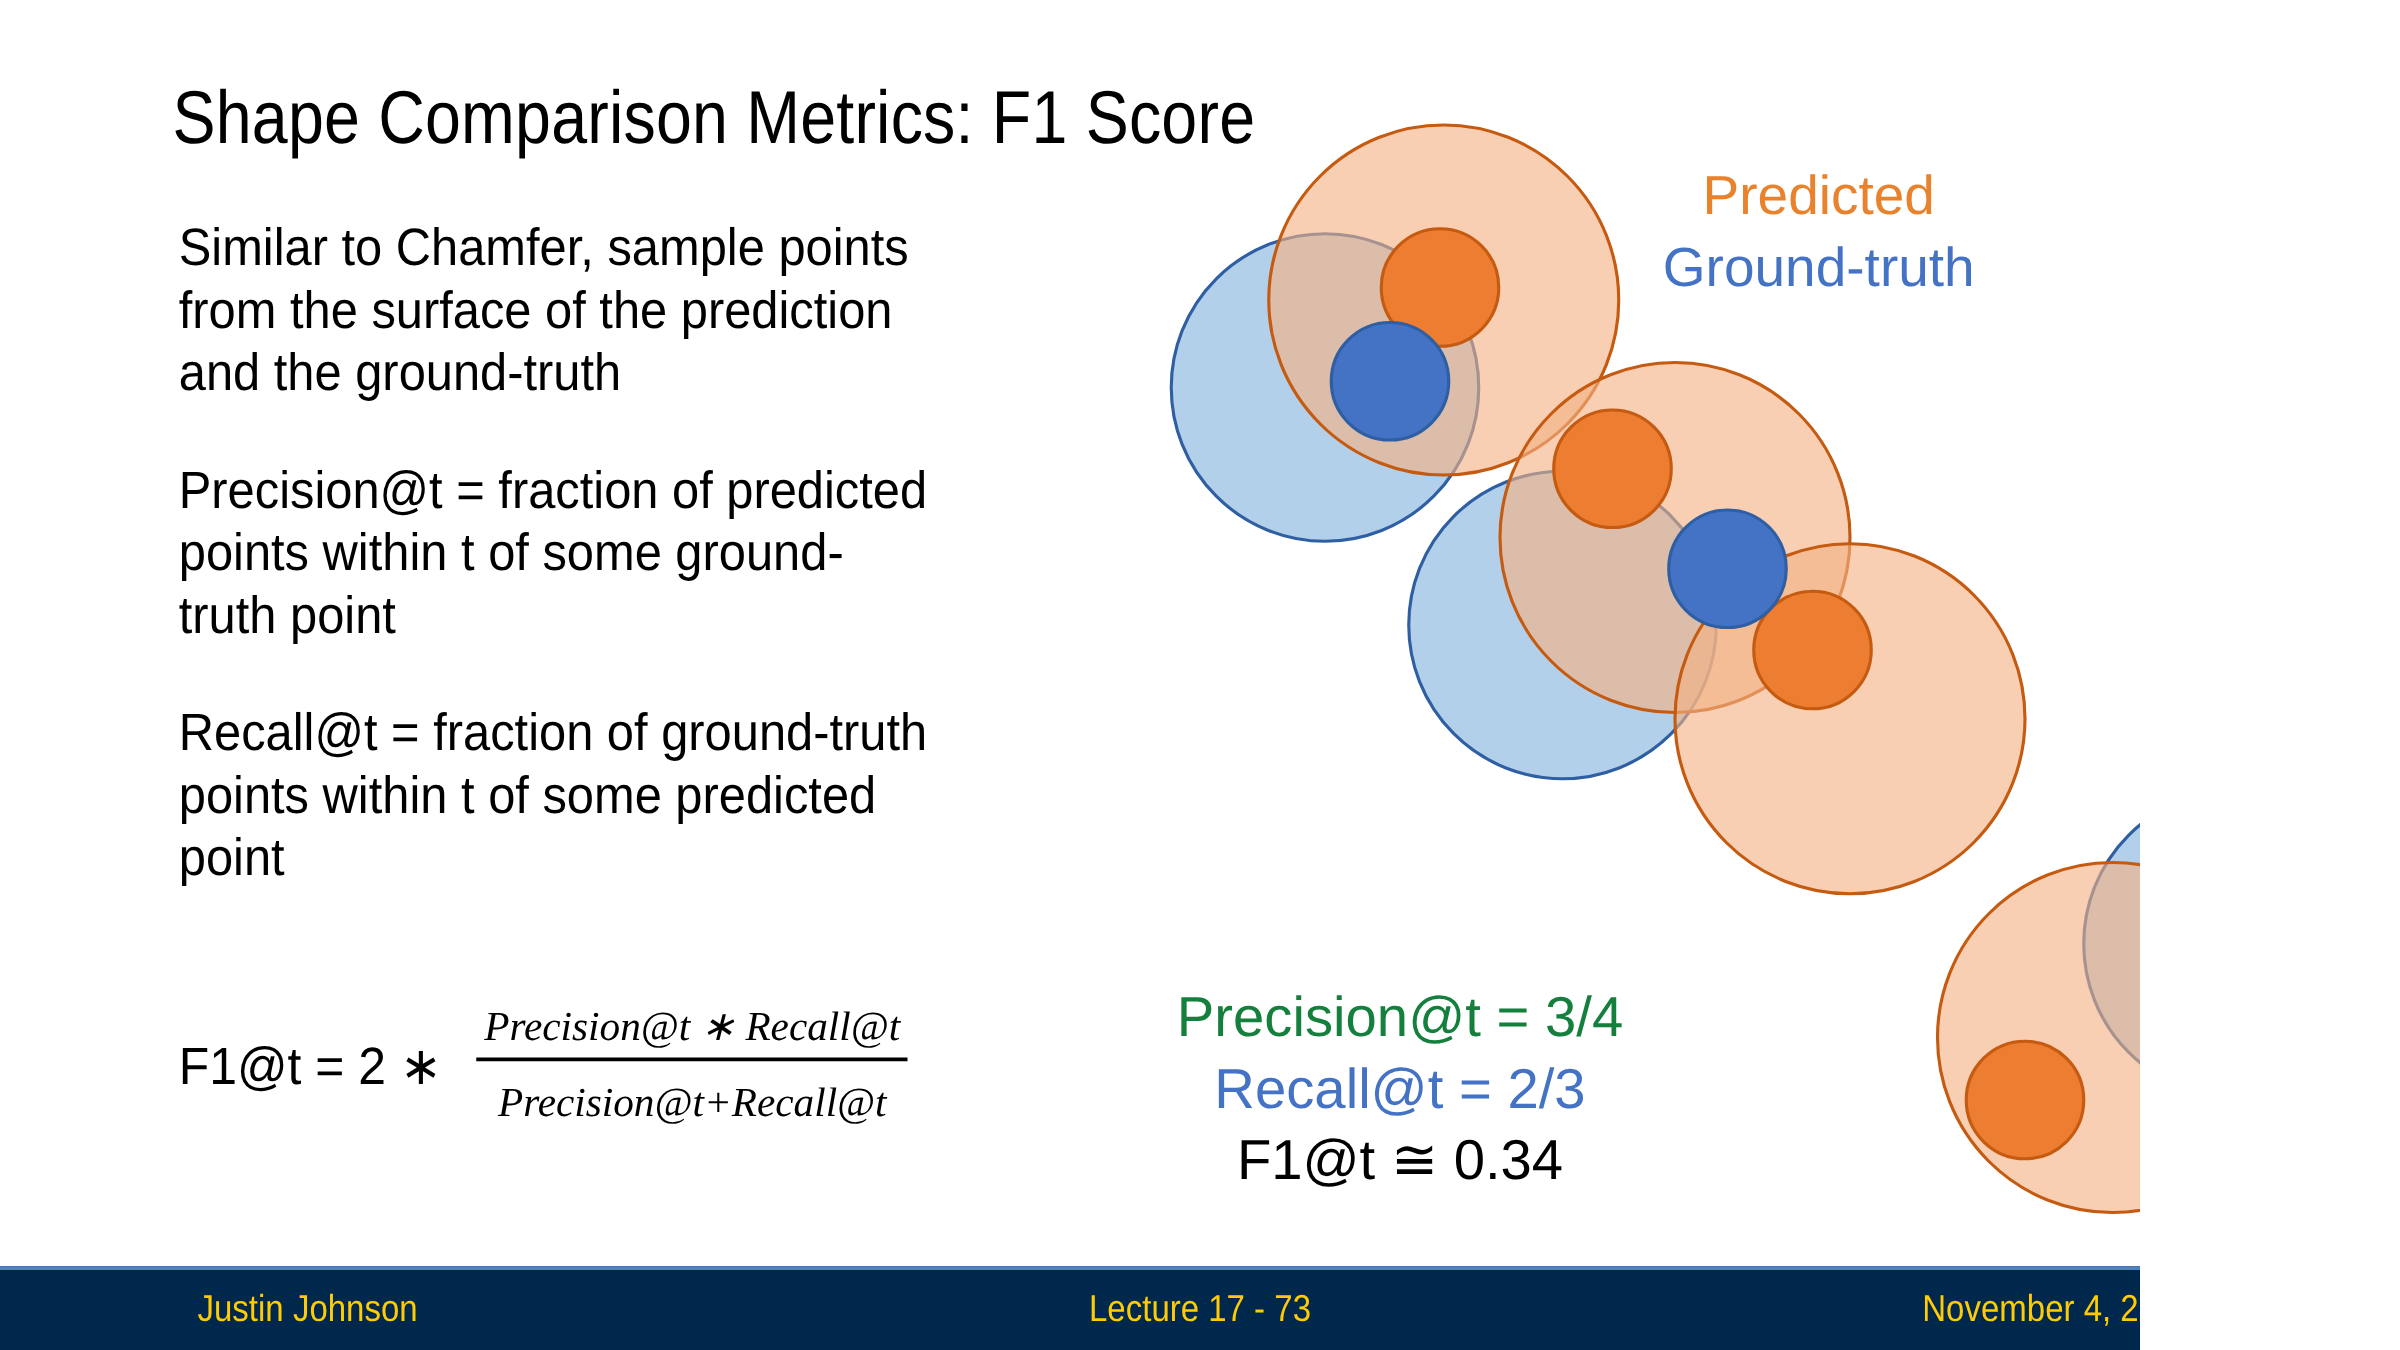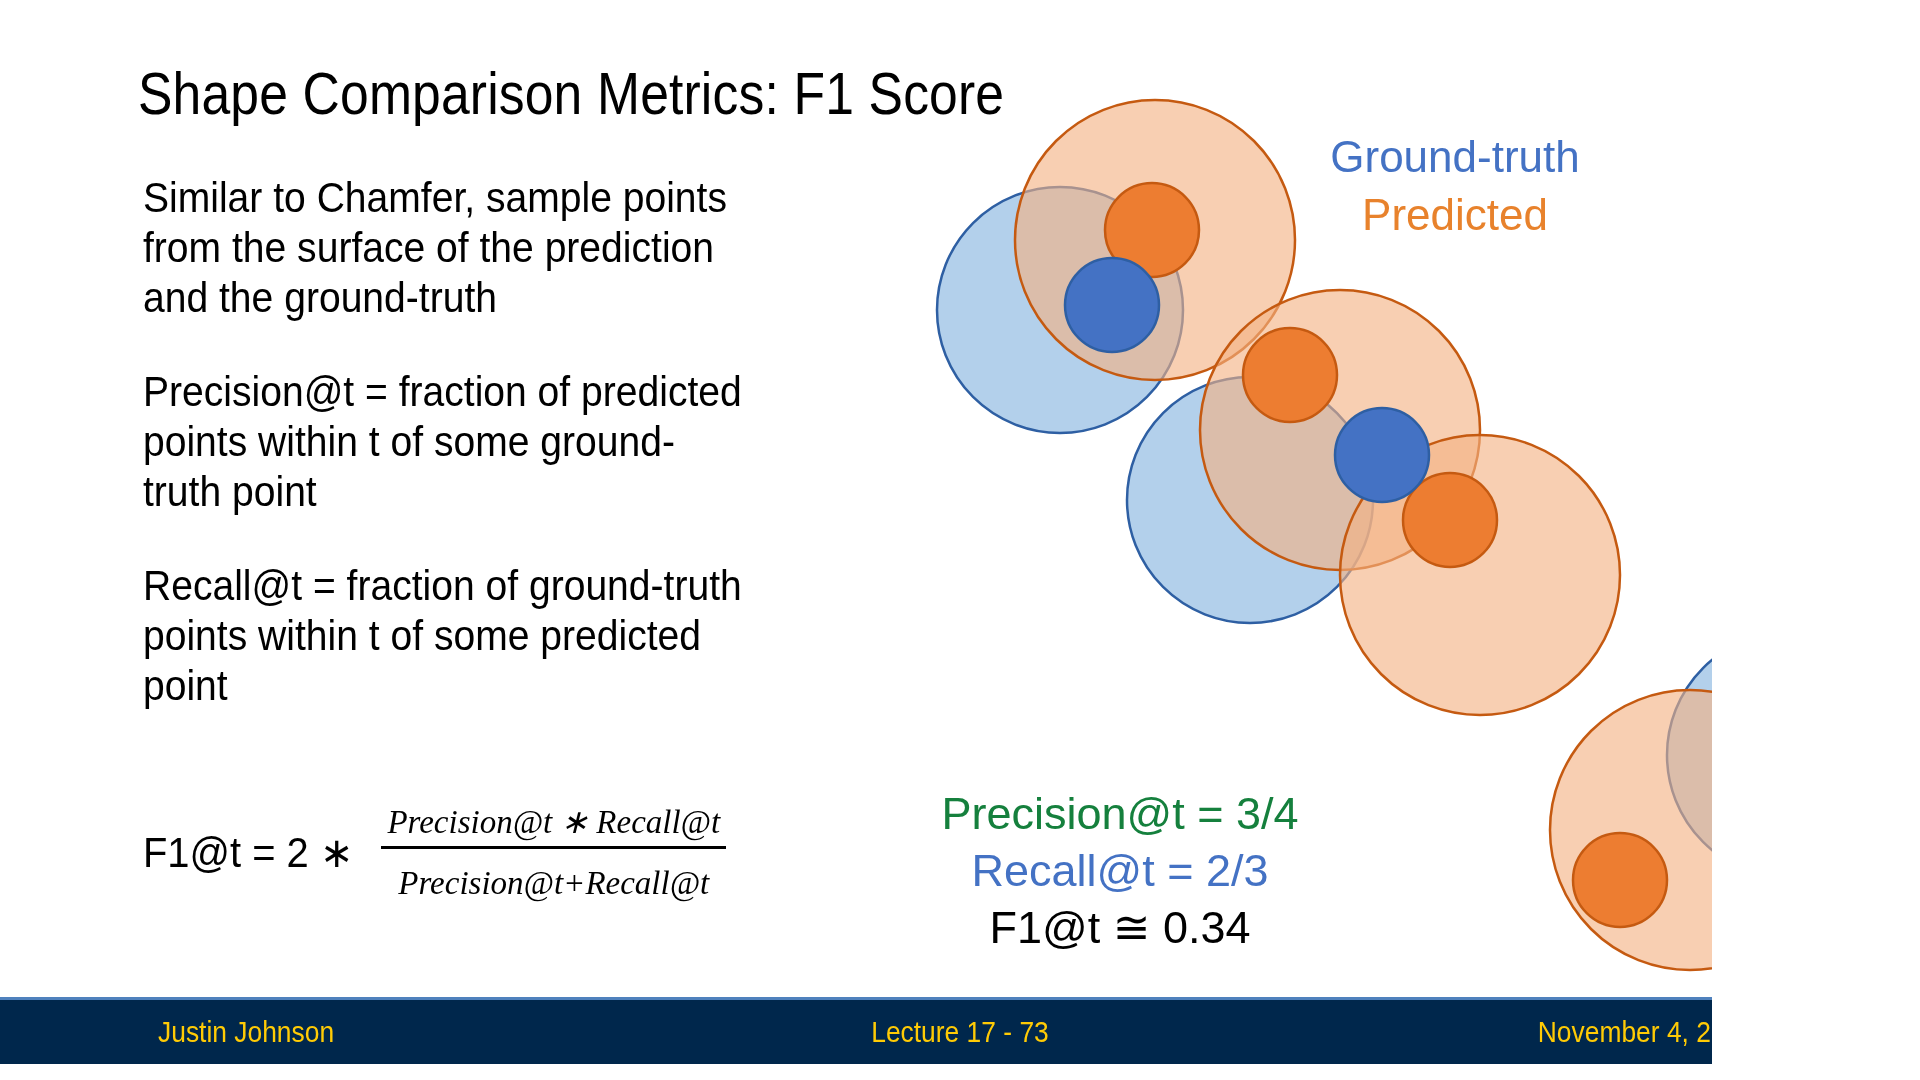--- a/index.html
+++ b/index.html
@@ -134,21 +134,21 @@
     font-size: 45px;
     line-height: 57px;
     font-family: "Liberation Sans", sans-serif;
     white-space: nowrap;
   }
 
   
   #footer {
     position: absolute;
     left: 0;
-    bottom: 16px;
+    bottom: 0;
     width: 1920px;
     height: 64px;
     background: #00274C;
     border-top: 3px solid #4F81BD;
     display: flex;
     align-items: center;
   }
   .footer-cell {
     font-size: 30px;
     color: #FFCB05;
@@ -207,22 +207,22 @@
         <circle cx="1620" cy="880" r="47" fill="#ED7D31" stroke="#C55A11" stroke-width="2.5" fill-opacity="1"></circle>
       </g>
     <g id="gt-points">
         <circle cx="1112" cy="305" r="47" fill="#4472C4" stroke="#2E5FA3" stroke-width="2.5" fill-opacity="1"></circle>
         <circle cx="1382" cy="455" r="47" fill="#4472C4" stroke="#2E5FA3" stroke-width="2.5" fill-opacity="1"></circle>
         <circle cx="1797" cy="757" r="47" fill="#4472C4" stroke="#2E5FA3" stroke-width="2.5" fill-opacity="1"></circle>
       </g>
   </svg>
 
   <div id="legend">
+    <div class="legend-line" style="color: rgb(232, 130, 44);">Predicted</div>
     <div class="legend-line" style="color: rgb(68, 114, 196);">Ground-truth</div>
-    <div class="legend-line" style="color: rgb(232, 130, 44);">Predicted</div>
   </div>
 
   <div id="metrics">
     <div class="metric-line" style="color: #15803d;">Precision@t = 3/4</div>
     <div class="metric-line" style="color: rgb(68, 114, 196);">Recall@t = 2/3</div>
     <div class="metric-line" style="color: rgb(0, 0, 0);">F1@t ≅ 0.34</div>
   </div>
 
   <div id="footer" style="background: rgb(0, 39, 76);">
     <span class="footer-cell" id="footer-author" style="color: rgb(255, 203, 5);">Justin Johnson</span>

